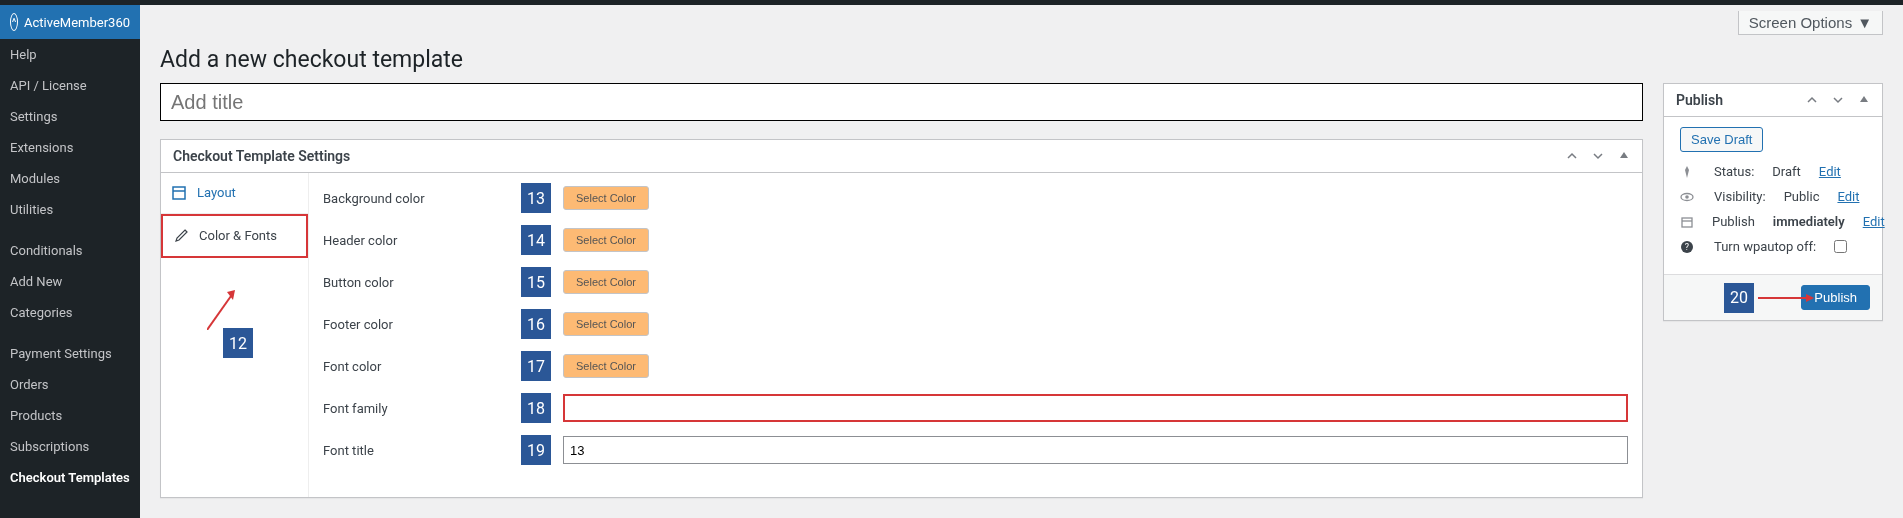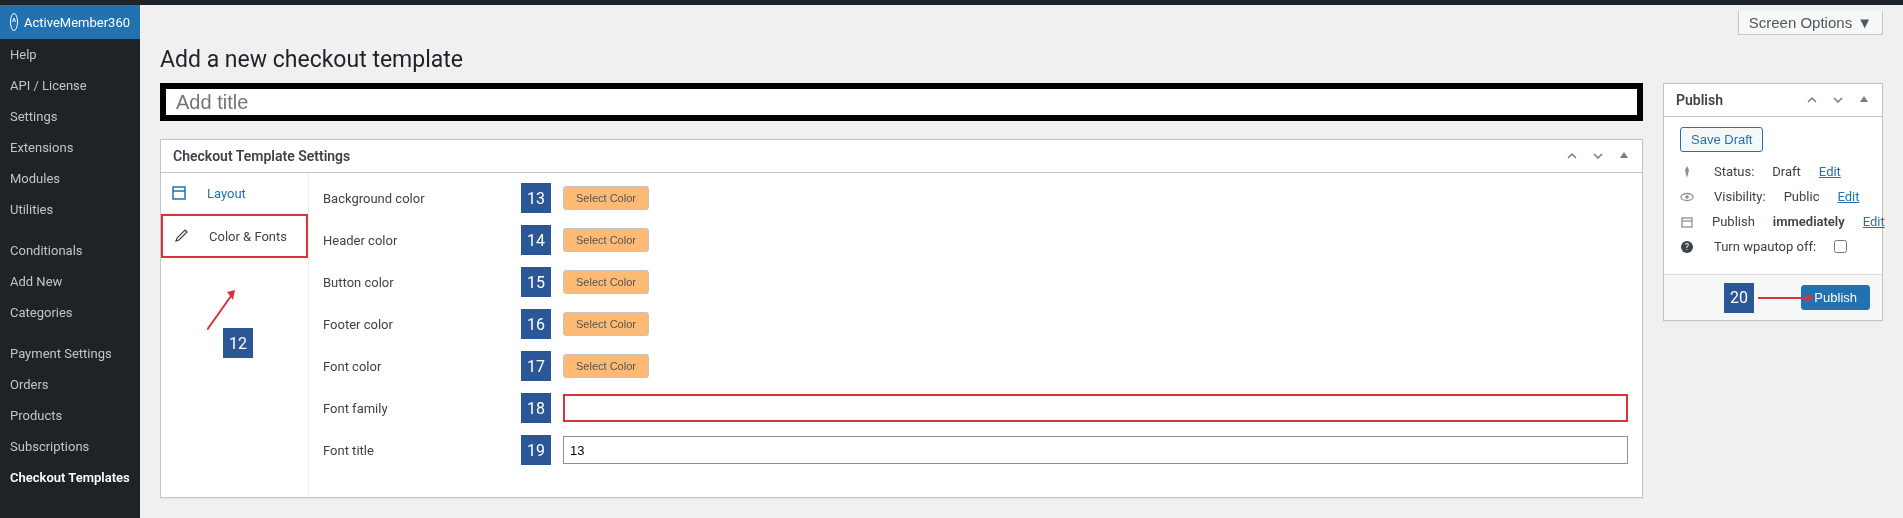--- a/index.html
+++ b/index.html
@@ -12,30 +12,30 @@
 .sidebar-item.active::after { content: ""; position: absolute; right: -8px; top: 50%; transform: translateY(-50%); border: 8px solid transparent; border-right-color: #f0f0f1; }
 .sidebar-item.current { font-weight: 600; color: #fff; }
 .sidebar-item .icon { width: 18px; height: 18px; margin-right: 6px; display: inline-flex; align-items: center; justify-content: center; border: 1px solid #fff; border-radius: 50%; font-size: 11px; }
 .main { flex: 1; padding: 0 20px 20px 20px; }
 .screen-options-row { display: flex; justify-content: flex-end; padding: 6px 0; }
 .screen-options-btn { background: #f6f7f7; border: 1px solid #c3c4c7; padding: 3px 10px; font-size: 15px; color: #50575e; cursor: pointer; border-top: none; display: flex; align-items: center; gap: 5px; }
 h1 { font-size: 23px; font-weight: 400; color: #1d2327; padding: 5px 0 10px 0; }
 .columns { display: flex; gap: 20px; }
 .content-col { flex: 1; }
 .sidebar-col { width: 220px; }
-.title-input { width: 100%; padding: 6px 10px; border: 6px solid #000000; background: #fff; font-size: 20px; color: #555; margin-bottom: 18px; height: 38px; }
+.title-input { width: 100%; padding: 6px 10px; border: 1px solid #000000; background: #fff; font-size: 20px; color: #555; margin-bottom: 18px; height: 38px; }
 .title-input::placeholder { color: #757575; }
 .postbox { background: #fff; border: 1px solid #c3c4c7; box-shadow: 0 1px 1px rgba(0,0,0,.04); }
 .postbox-header { display: flex; align-items: center; border-bottom: 1px solid #c3c4c7; padding: 0; }
 .postbox-header h2 { font-size: 14px; font-weight: 600; padding: 8px 12px; flex: 1; }
 .handle-actions { display: flex; gap: 2px; padding-right: 6px; }
 .handle-btn { width: 24px; height: 24px; display: flex; align-items: center; justify-content: center; color: #787c82; cursor: pointer; font-size: 14px; }
 .settings-body { display: flex; padding: 0; }
 .tabs-col { width: 148px; border-right: 1px solid #eee; }
-.tab-item { padding: 12px 10px; font-size: 13px; display: flex; align-items: center; gap: 20px; cursor: pointer; border-bottom: 1px solid #eee; }
+.tab-item { padding: 12px 10px; font-size: 13px; display: flex; align-items: flex-start; gap: 10px; cursor: pointer; border-bottom: 1px solid #eee; }
 .tab-item.active-tab { color: #2271b1; }
 .tab-item.highlighted { border: 2px solid #d63638; }
 .tab-icon { width: 16px; height: 16px; display: inline-flex; align-items: center; justify-content: center; }
 .fields-col { flex: 1; padding: 10px 14px 20px; }
 .field-row { display: flex; align-items: center; margin-bottom: 12px; min-height: 30px; }
 .field-label { width: 198px; font-size: 13px; color: #3c434a; }
 .num-badge { background: #2b5797; color: #fff; width: 30px; height: 30px; display: flex; align-items: center; justify-content: center; font-size: 16px; font-weight: 400; margin-right: 12px; }
 .select-color-btn { background: #fdba74; border: 1px solid #c3c4c7; padding: 5px 12px; font-size: 11px; color: #555; cursor: pointer; border-radius: 3px; }
 .text-input { flex: 1; border: 1px solid #8c8f94; padding: 4px 6px; height: 28px; font-size: 13px; }
 .highlighted-input { border: 2px solid #d63638 !important; }

